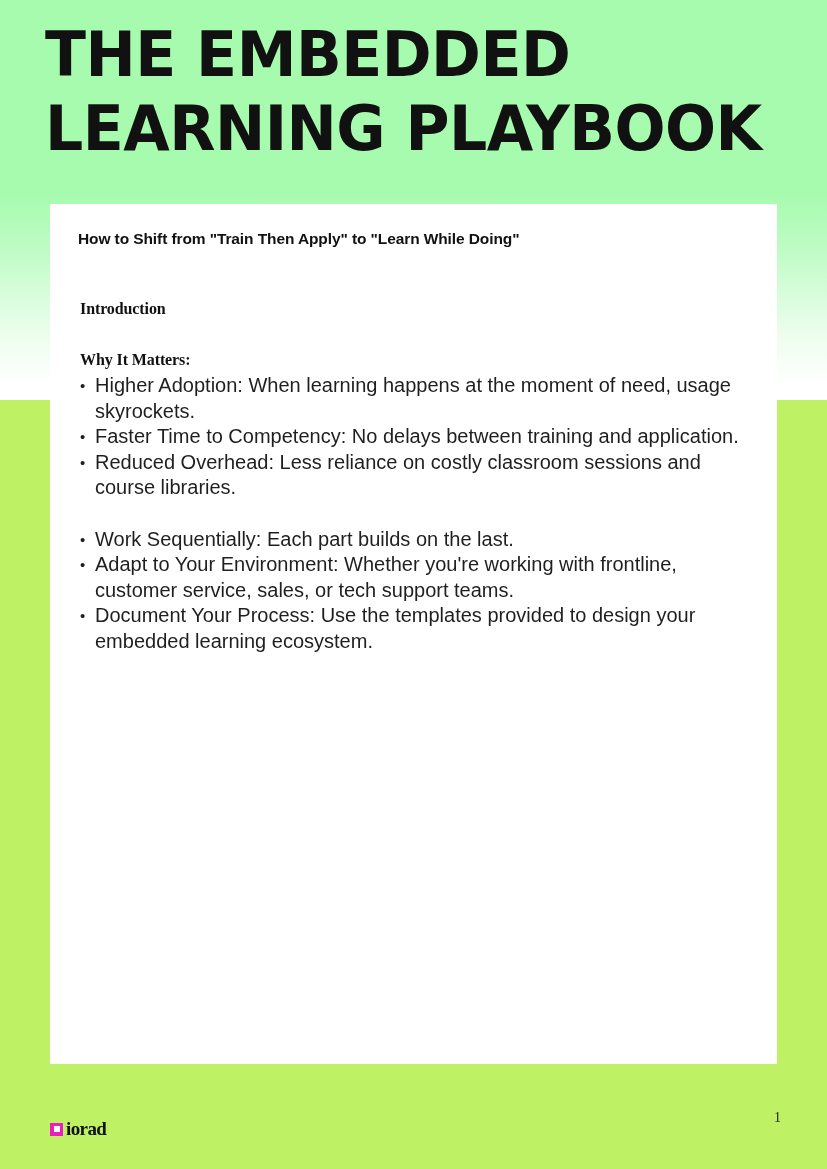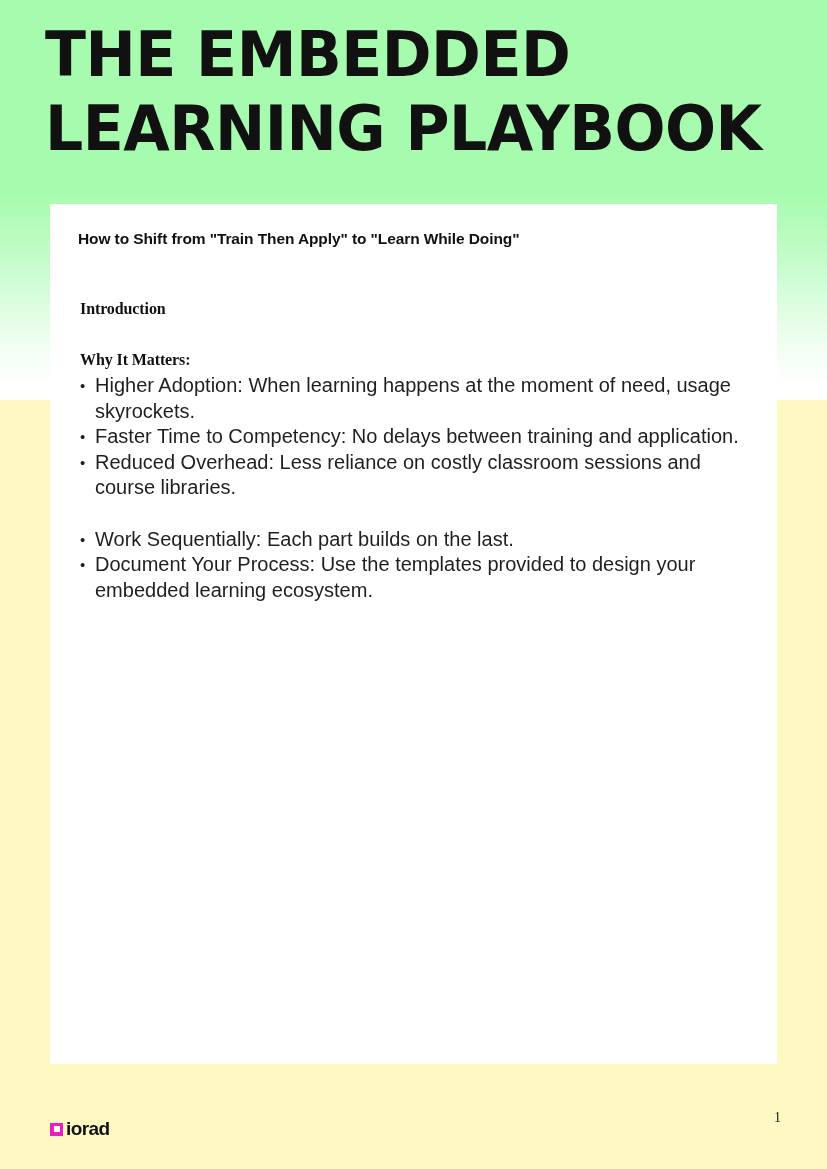--- a/index.html
+++ b/index.html
@@ -12,21 +12,21 @@
     background: #ffffff;
     font-family: "Liberation Sans", sans-serif;
     -webkit-font-smoothing: antialiased;
     overflow: hidden;
   }
 
   .page {
     position: relative;
     width: 827px;
     height: 1169px;
-    background: #fef9c3;
+    background: #bef264;
     overflow: hidden;
   }
 
   
   .hero-band {
     position: absolute;
     left: 0;
     top: 0;
     width: 827px;
     height: 400px;
@@ -167,21 +167,21 @@
   .brand-mark::after {
     content: "";
     position: absolute;
     left: 3.5px;
     top: 3.5px;
     width: 6px;
     height: 6px;
     background: #ffffff;
   }
   .brand-name {
-    font-family: Liberation Sans, sans-serif;
+    font-family: Liberation Serif, serif;
     font-size: 19px;
     font-weight: bold;
     letter-spacing: -0.6px;
     color: #121212;
     line-height: 14px;
   }
 
   .page-number {
     position: absolute;
     right: 46px;
@@ -220,20 +220,21 @@
         <ul class="sec-list">
           <li>Higher Adoption: When learning happens at the moment of need, usage skyrockets.</li>
           <li>Faster Time to Competency: No delays between training and application.</li>
           <li>Reduced Overhead: Less reliance on costly classroom sessions and course libraries.</li>
         </ul>
       </div>
 
       <div class="section">
         <ul class="sec-list">
           <li>Work Sequentially: Each part builds on the last.</li>
+          <li>Adapt to Your Environment: Whether you're working with frontline, customer service, sales, or tech support teams.</li>
           <li>Document Your Process: Use the templates provided to design your embedded learning ecosystem.</li>
         </ul>
       </div>
 
     </div>
   </div>
 
   <div class="footer">
     <div class="brand">
       <span class="brand-mark"></span>

